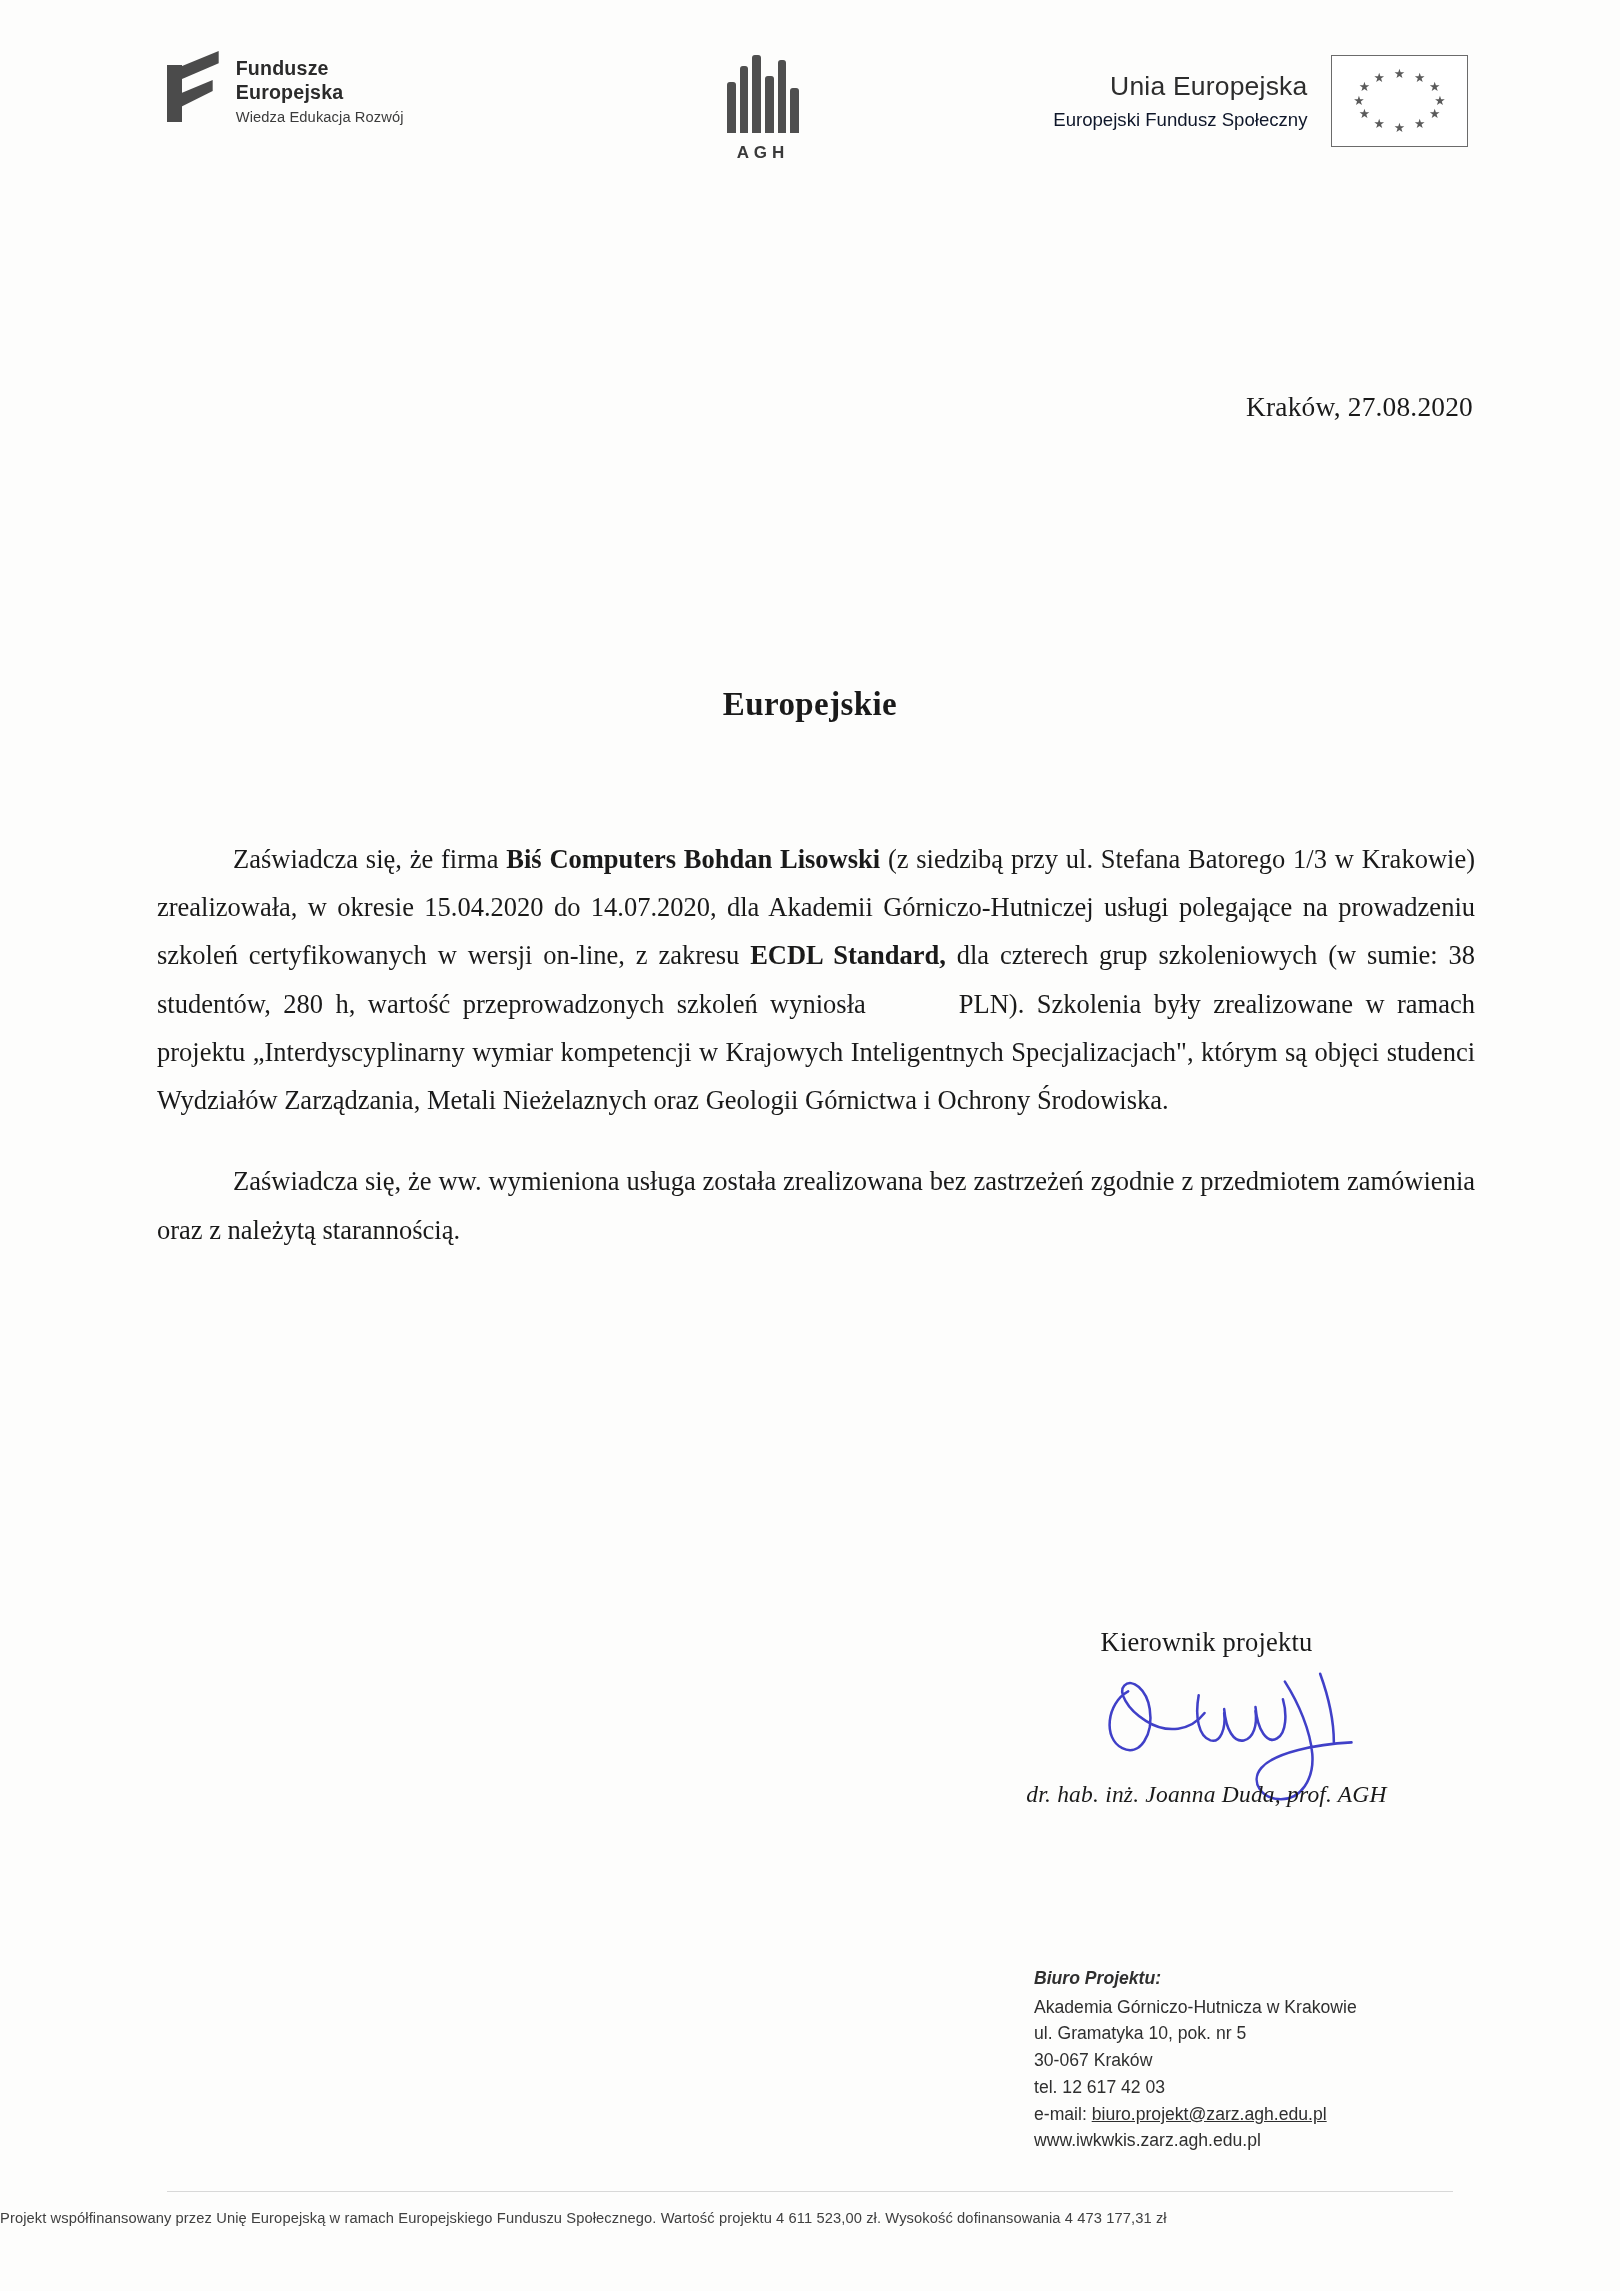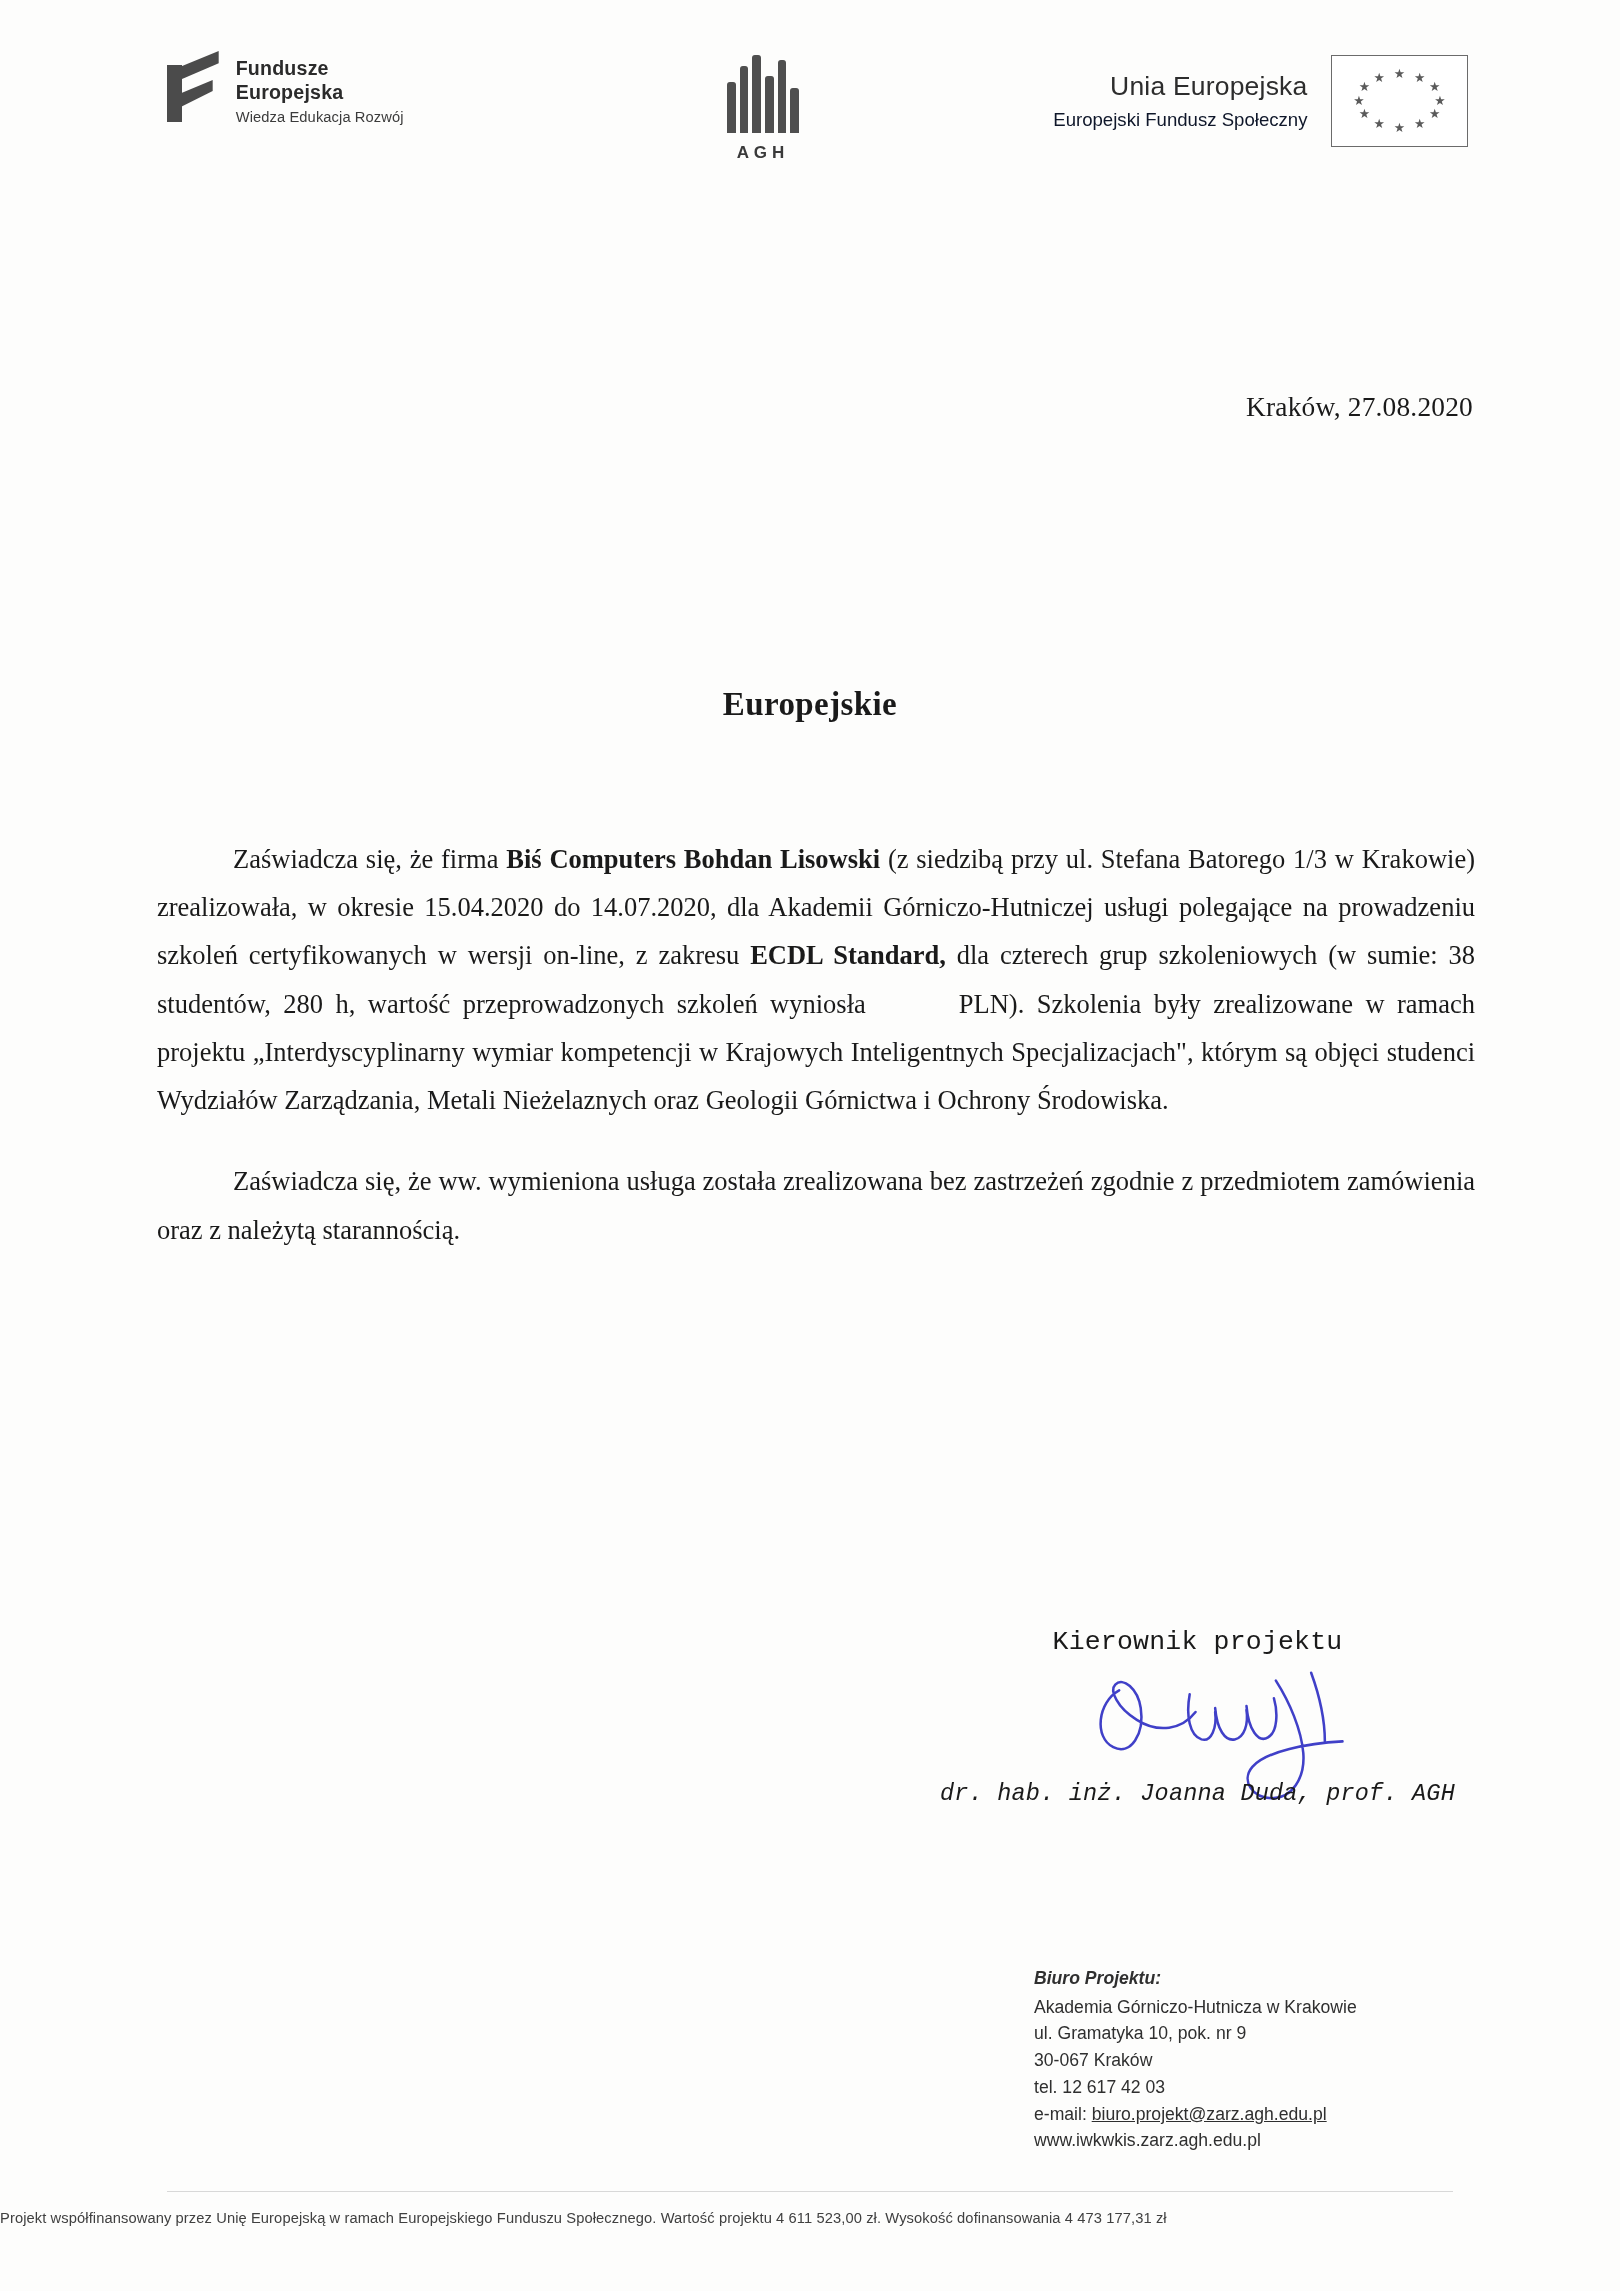--- a/index.html
+++ b/index.html
@@ -171,24 +171,23 @@
     text-justify: inter-word;
     margin: 0 0 33px 0;
   }
   .para.indent { text-indent: 76px; }
   .para b { font-weight: bold; }
   .gap-blank { display: inline-block; width: 93px; }
 
   .signature-block {
     position: absolute;
     top: 1627px;
-    right: 148px;
+    right: 139px;
     text-align: center;
     width: 549px;
-    font-family: Liberation Mono, monospace;
   }
   .sig-role {
     font-size: 26.5px;
     letter-spacing: 0.2px;
   }
   .sig-svg-wrap {
     position: relative;
     height: 123px;
   }
   .sig-svg-wrap svg {
@@ -340,21 +339,21 @@
         </g>
       </svg>
     </div>
     <div class="sig-name">dr. hab. inż. Joanna Duda, prof. AGH</div>
   </div>
 
 
   <div class="office-block">
     <div class="ob-title">Biuro Projektu:</div>
     <div>Akademia Górniczo-Hutnicza w Krakowie</div>
-    <div>ul. Gramatyka 10, pok. nr 9</div>
+    <div>ul. Gramatyka 10, pok. nr 5</div>
     <div>30-067 Kraków</div>
     <div>tel. 12 617 42 03</div>
     <div><span>e-mail: </span><a href="#">biuro.projekt@zarz.agh.edu.pl</a></div>
     <div>www.iwkwkis.zarz.agh.edu.pl</div>
   </div>
 
   <div class="footer-rule"></div>
   <div class="footer-note">Projekt współfinansowany przez Unię Europejską w ramach Europejskiego Funduszu Społecznego. Wartość projektu 4 611 523,00 zł. Wysokość dofinansowania 4 473 177,31 zł</div>
 
 </div>

